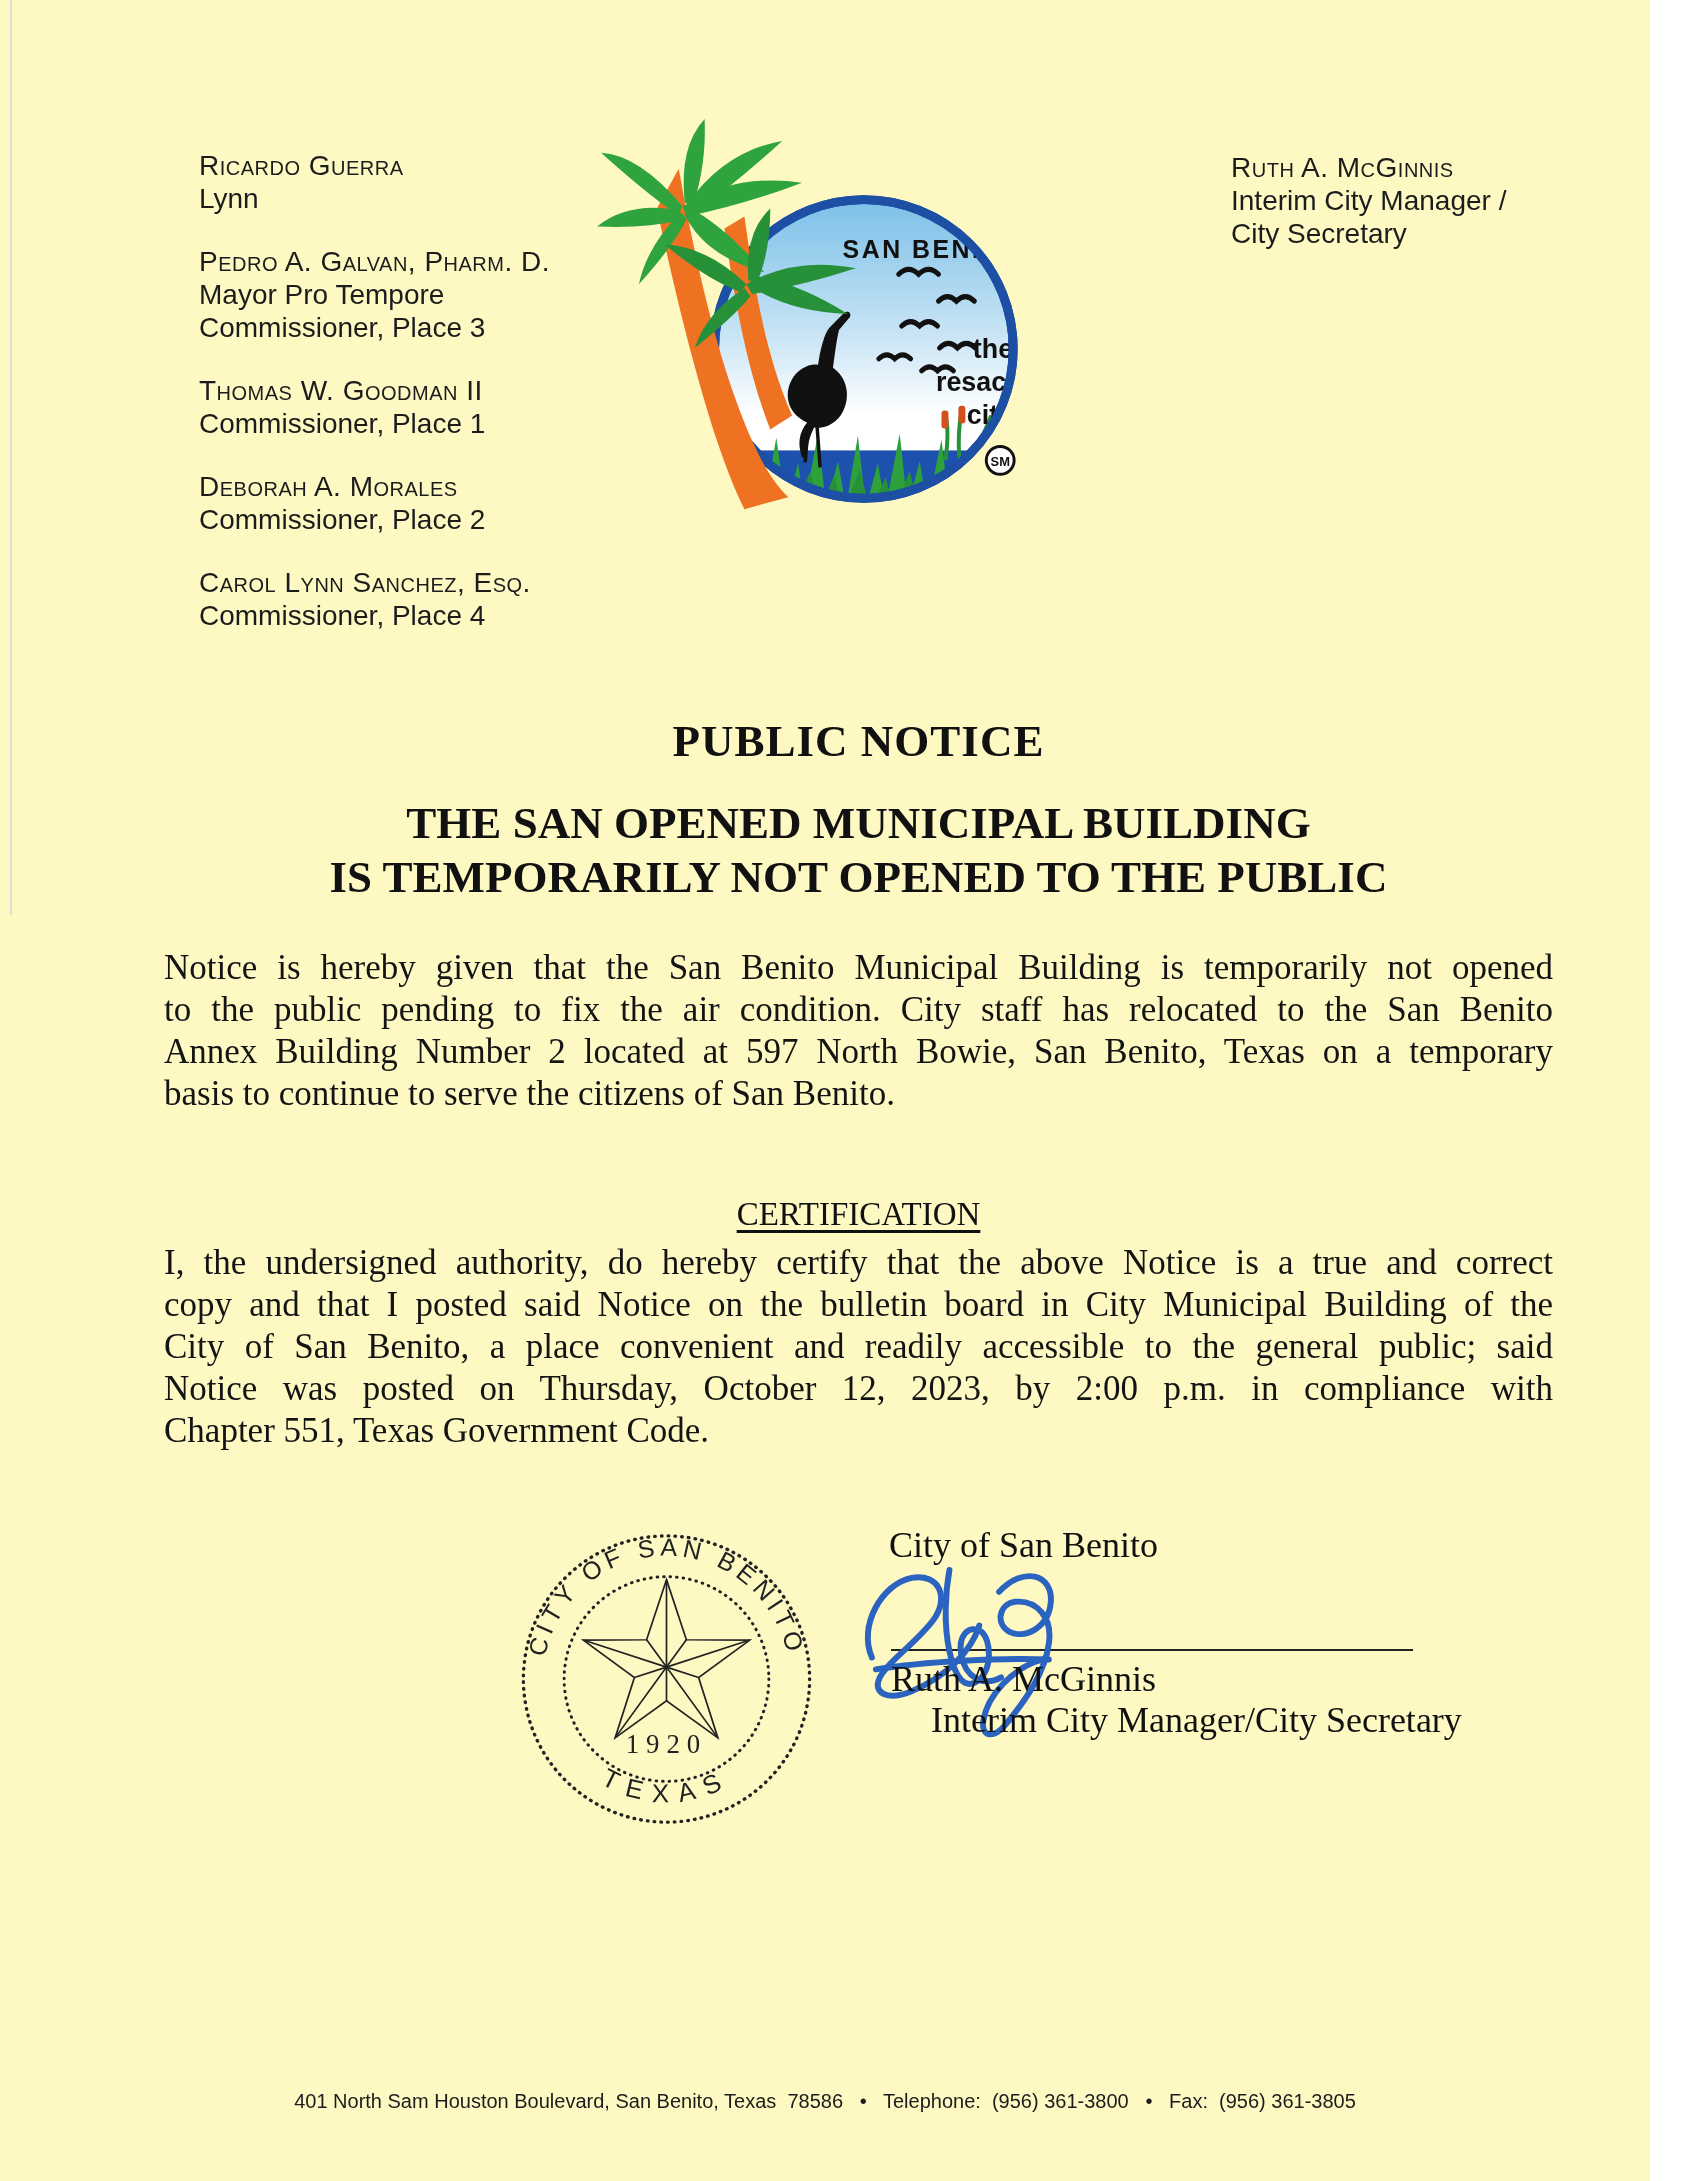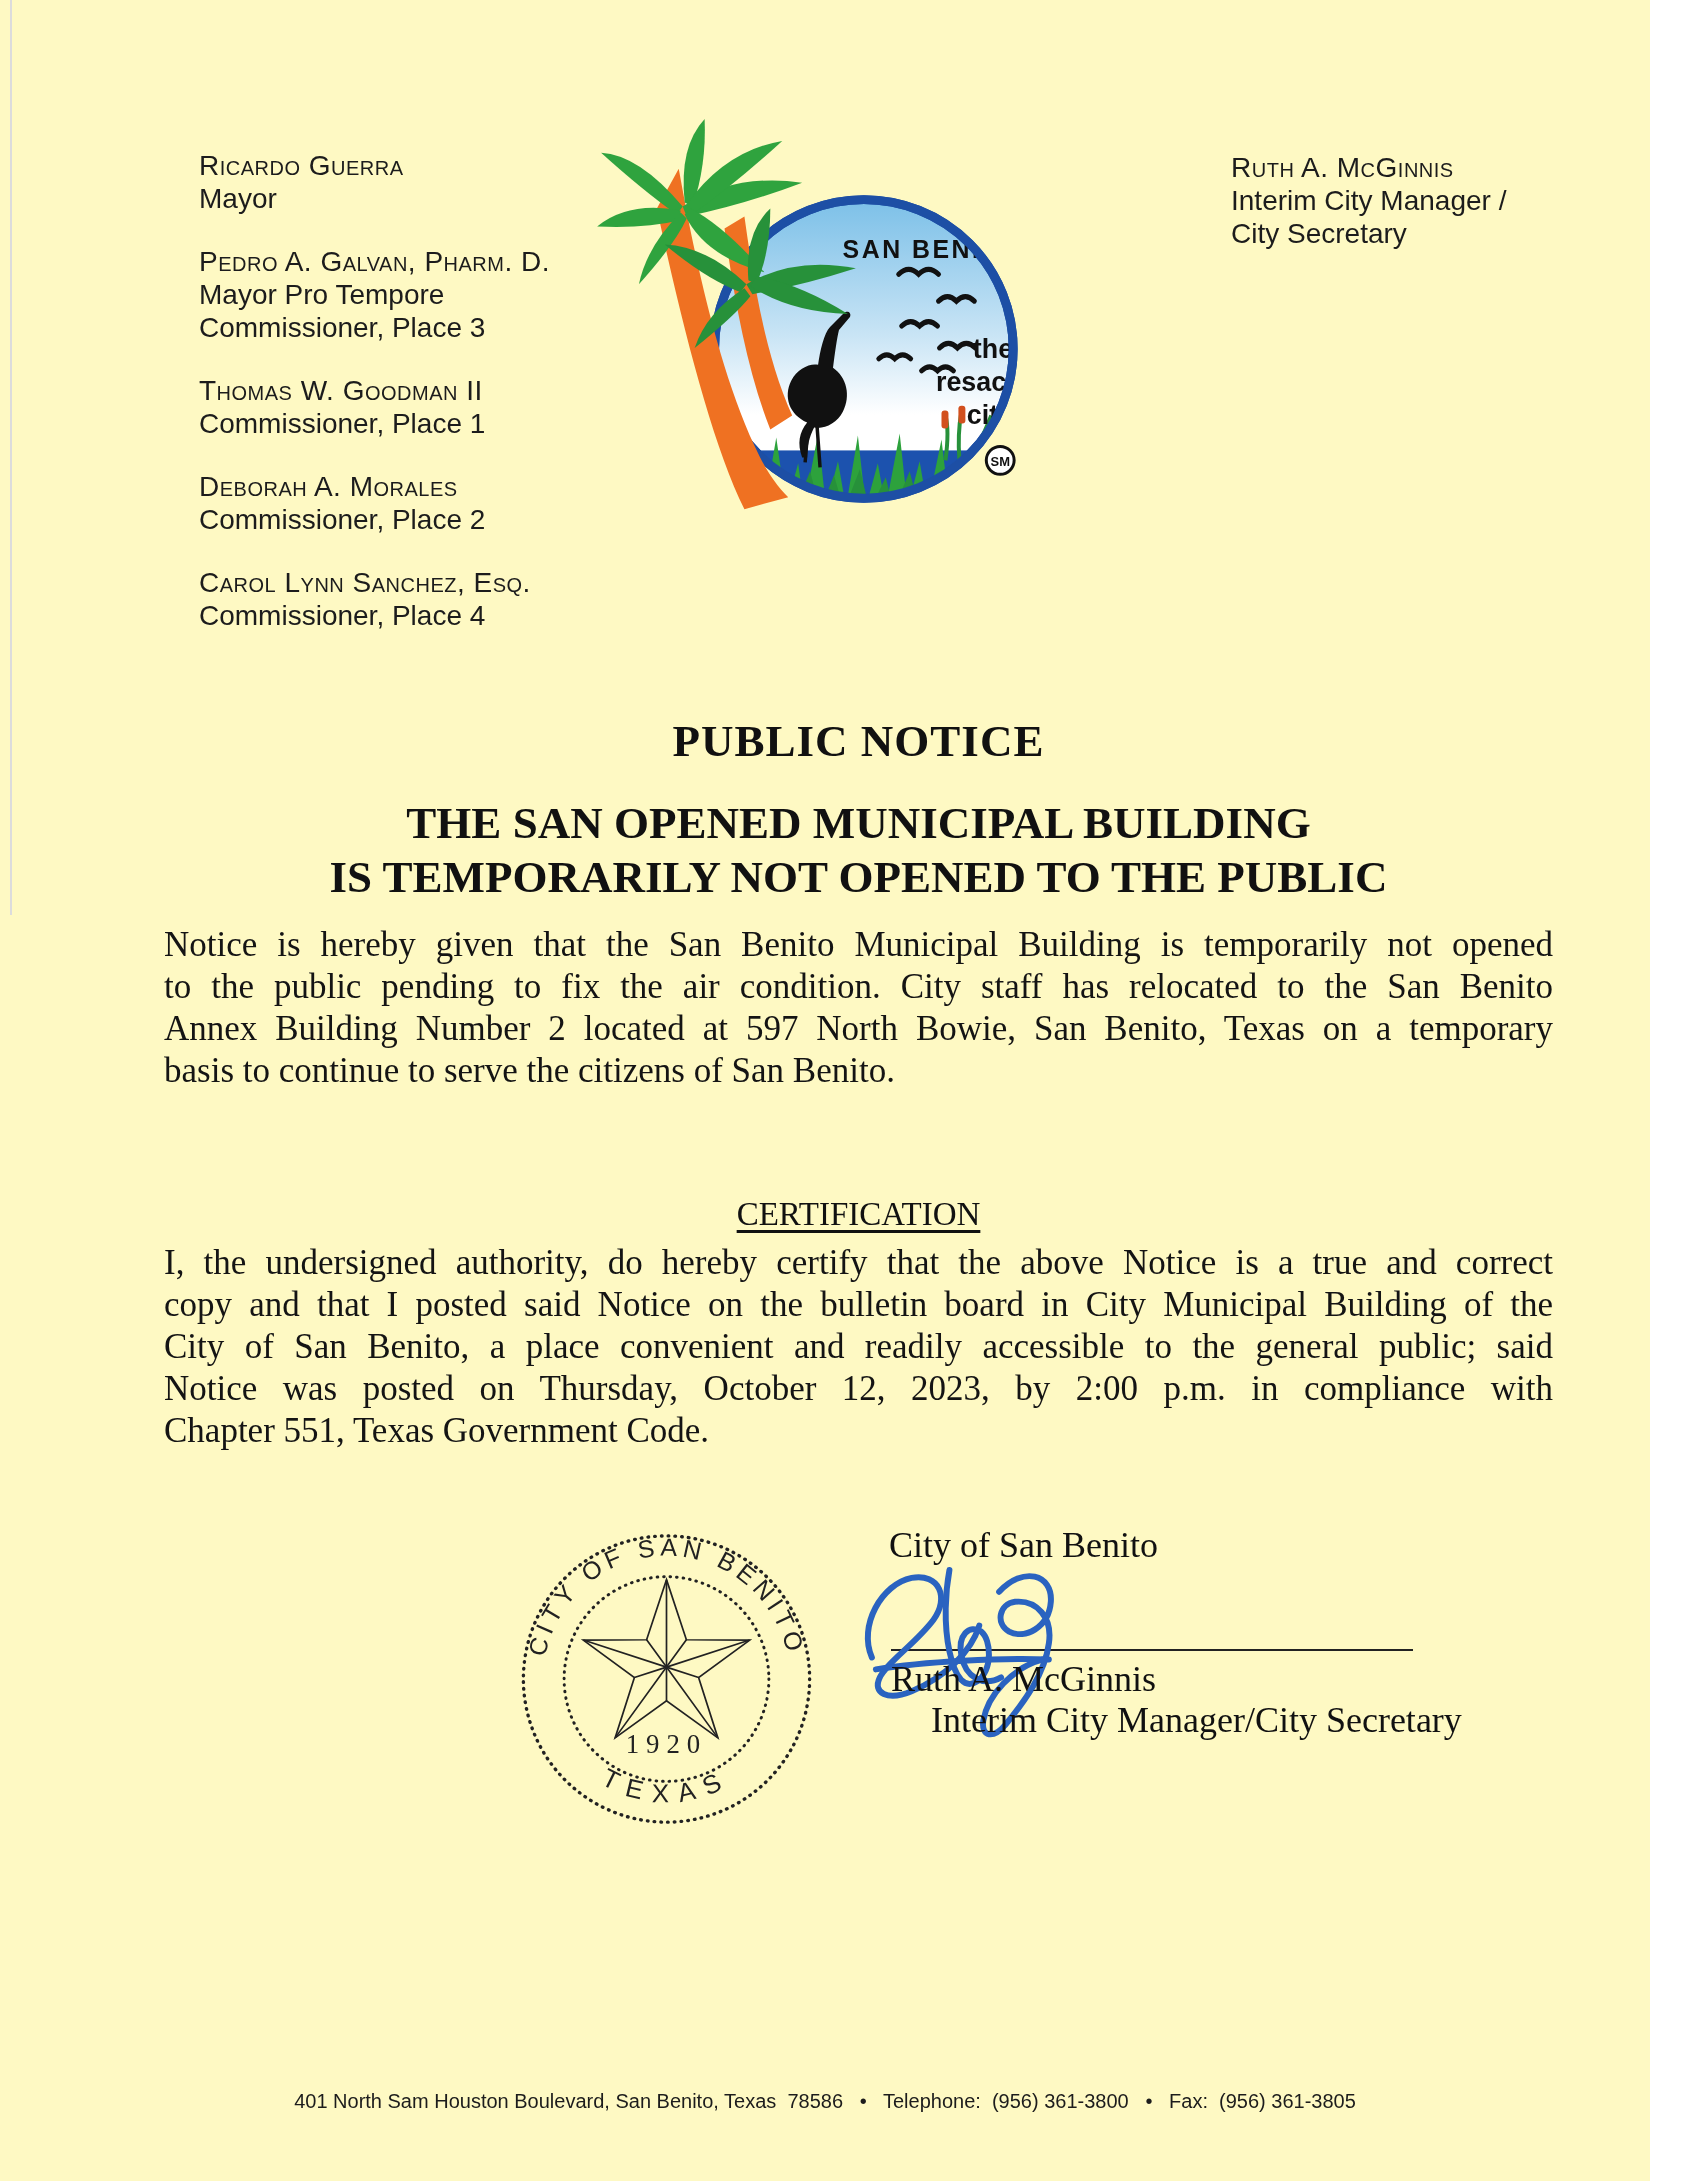--- a/index.html
+++ b/index.html
@@ -15,21 +15,21 @@
   .right-block{position:absolute;left:1231px;top:151px;font-family:"Liberation Sans",sans-serif;
                font-size:28px;line-height:33px;color:#1c1c1c;}
   .logo-wrap{position:absolute;left:595px;top:117px;width:480px;height:422px;}
   
   .content{position:absolute;left:164px;width:1389px;}
   .h-public{top:715px;text-align:center;font-weight:bold;font-size:45px;letter-spacing:1px;}
   .h-title{top:796px;text-align:center;font-weight:bold;font-size:45px;line-height:54px;}
   .para{font-size:35px;line-height:42px;color:#141414;}
   .jline{text-align:justify;text-align-last:justify;}
   .jline.last{text-align-last:left;}
-  .body-para{top:924px;}
+  .body-para{top:947px;}
   .cert-head{top:1196px;text-align:center;font-size:33px;}
   .cert-head span{text-decoration:underline;text-underline-offset:5px;}
   .cert-para{top:1242px;}
   
   .seal-wrap{position:absolute;left:517px;top:1520px;width:299px;height:328px;}
   .sig-org{position:absolute;left:889px;top:1524px;font-size:36px;}
   .sig-line{position:absolute;left:891px;top:1649px;width:522px;border-top:2px solid #222;}
   .sig-ink{position:absolute;left:854px;top:1540px;width:338px;height:219px;}
   .sig-name{position:absolute;left:891px;top:1658px;font-size:36px;}
   .sig-title{position:absolute;left:891px;top:1699px;font-size:36px;margin-left:40px;}
@@ -39,21 +39,21 @@
 </style>
 </head>
 <body>
 
 <div class="page">
   <div class="scan-line"></div>
 
   <div class="officials">
     <div class="official-group">
       <div class="official-name">Ricardo Guerra</div>
-      <div>Mayor</div>
+      <div>Lynn</div>
     </div>
     <div class="official-group">
       <div class="official-name">Pedro A. Galvan, Pharm. D.</div>
       <div>Mayor Pro Tempore</div>
       <div>Commissioner, Place 3</div>
     </div>
     <div class="official-group">
       <div class="official-name">Thomas W. Goodman II</div>
       <div>Commissioner, Place 1</div>
     </div>

